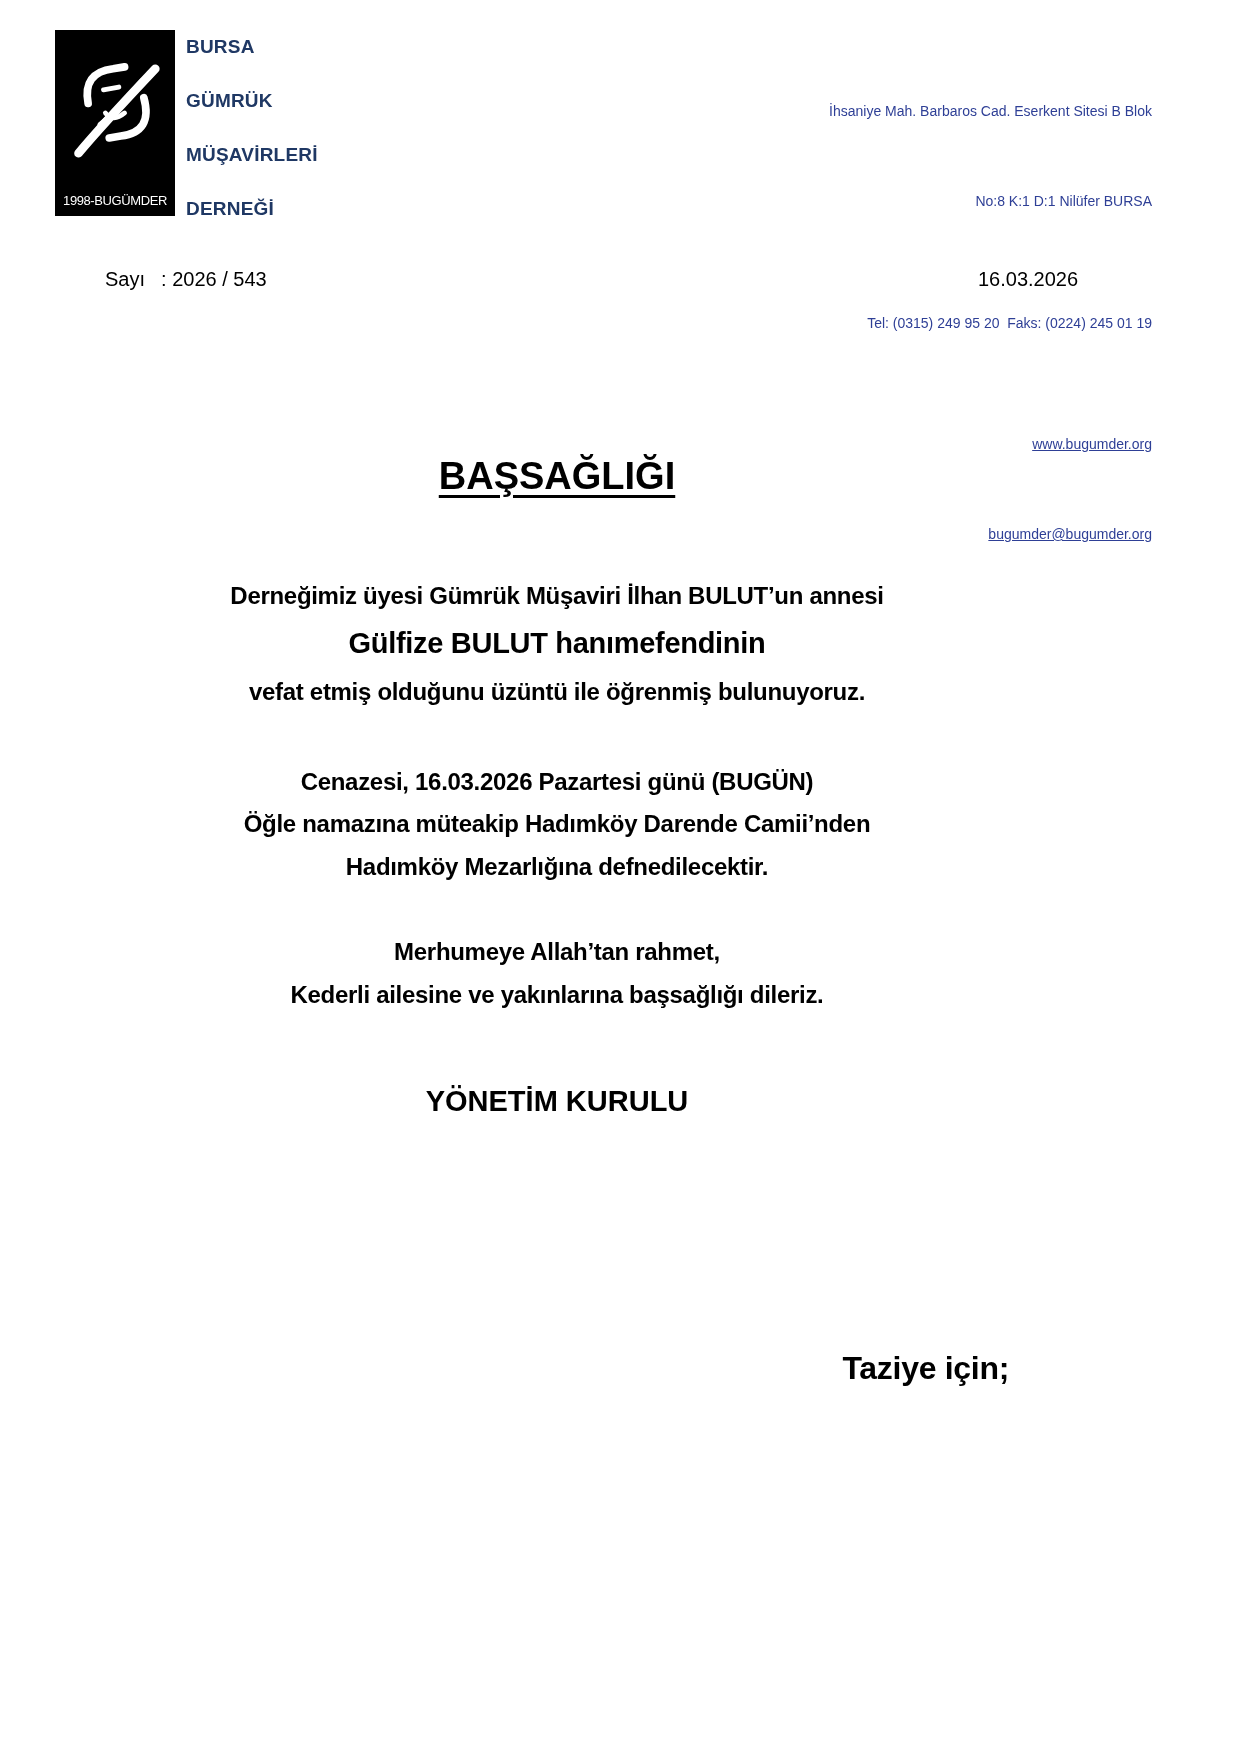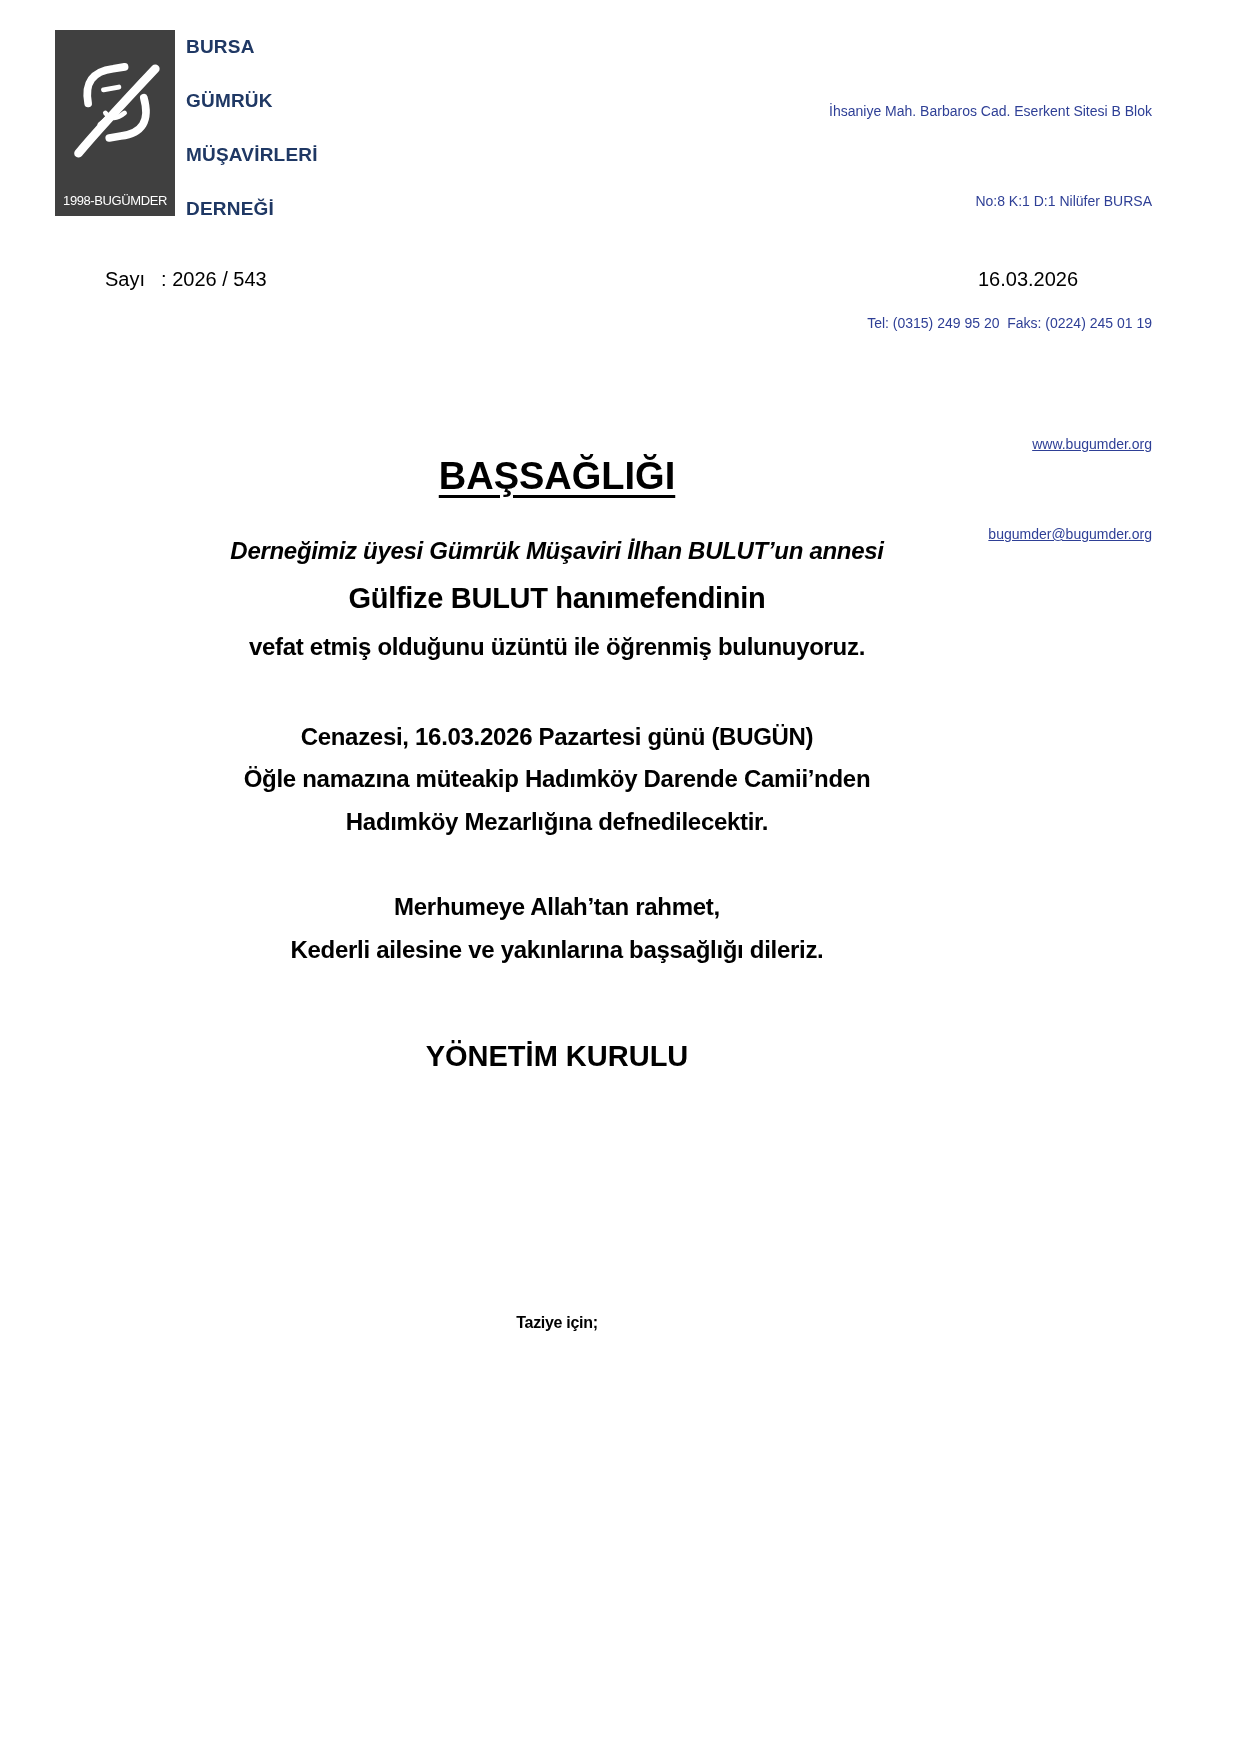--- a/index.html
+++ b/index.html
@@ -7,21 +7,21 @@
     position:relative;
     width:1241px;height:1755px;
     background:#ffffff;
     font-family:"Liberation Sans","DejaVu Sans",sans-serif;
     color:#000;
     overflow:hidden;
   }
   
   .logo-box{
     position:absolute;left:55px;top:30px;width:120px;height:186px;
-    background:#404040;display:flex;flex-direction:column;align-items:center;
+    background:#000000;display:flex;flex-direction:column;align-items:center;
   }
   .logo-glyph{margin-top:16px;}
   .logo-year{
     position:absolute;bottom:8px;left:0;right:0;text-align:center;
     color:#ffffff;font-size:13px;letter-spacing:-0.4px;font-weight:500;
   }
   .org-name{
     position:absolute;left:186px;top:20px;
     color:#1f3864;font-weight:bold;font-size:19px;line-height:54px;
     letter-spacing:0.2px;
@@ -42,31 +42,31 @@
   
   .column{
     position:absolute;left:105px;top:0;width:904px;
     text-align:center;font-weight:bold;letter-spacing:-0.3px;
   }
   .title{
     margin-top:452px;font-size:38px;line-height:48px;letter-spacing:0;
     text-decoration:underline;text-decoration-thickness:3px;text-underline-offset:6px;
   }
   .b-line{font-size:24px;line-height:32px;}
-  .line1{margin-top:35px;font-style:italic;}
+  .line1{margin-top:80px;}
   .deceased{margin-top:12px;font-size:29px;line-height:38px;}
   .line3{margin-top:14px;}
   .funeral1{margin-top:58px;}
   .funeral2{margin-top:10px;}
   .funeral3{margin-top:11px;}
   .cond1{margin-top:53px;}
   .cond2{margin-top:11px;}
   .signature{margin-top:68px;font-size:29px;line-height:44px;letter-spacing:0;}
   
-  .footer{margin-top:230px;text-align:center;font-size:16px;line-height:30px;letter-spacing:-0.3px;}
+  .footer{margin-top:230px;text-align:right;font-size:32px;line-height:30px;letter-spacing:-0.3px;}
   .f-name{display:inline-block;width:290px;}
 </style>
 </head>
 <body>
 
 <div class="page">
 
   <div class="logo-box">
     <svg class="logo-glyph" width="96" height="132" viewBox="0 0 100 130" fill="none">
       <g stroke="#ffffff" fill="none" stroke-linecap="round">

